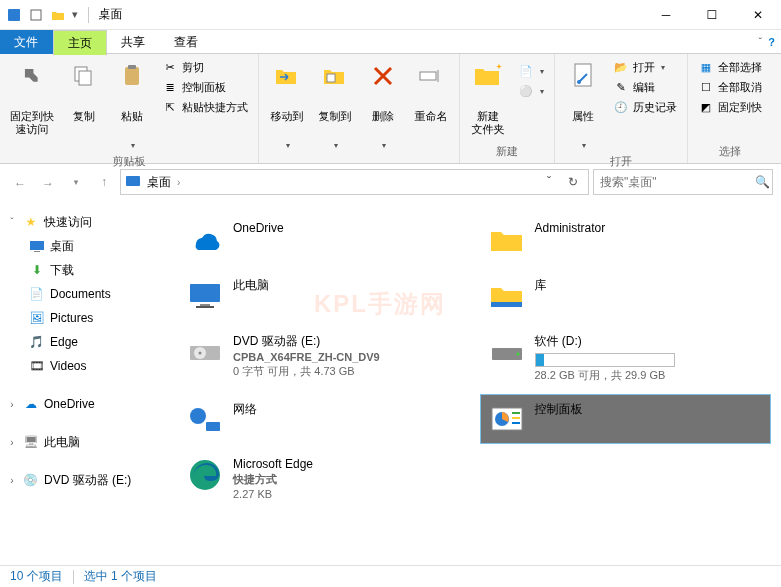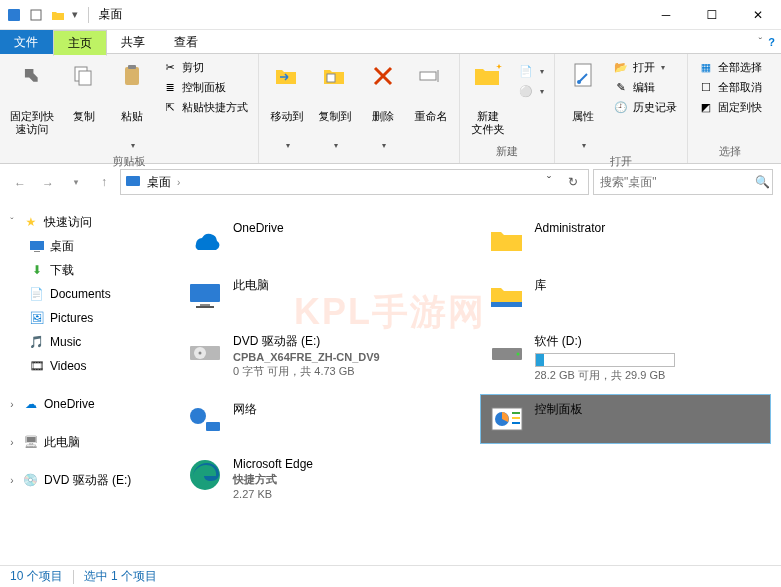--- a/index.html
+++ b/index.html
@@ -67,21 +67,21 @@
 .fitem .fsub { font-size: 11px; color: #666; font-weight: bold; }
 .fitem .fsub2 { font-size: 11px; color: #666; }
 .drive-bar { width: 140px; height: 14px; border: 1px solid #bcbcbc; margin-top: 2px; position: relative; background: #fff; }
 .drive-bar-fill { height: 100%; background: #26a0da; }
 
 
 .statusbar { position: absolute; bottom: 0; left: 0; right: 0; height: 22px; border-top: 1px solid #e0e0e0; display: flex; align-items: center; padding: 0 10px; gap: 10px; font-size: 12px; color: #1a6fb3; background: #fff; }
 .statusbar .sep { width: 1px; height: 14px; background: #ccc; }
 
 
-.watermark { position: absolute; top: 288px; left: 294px; font-size: 36px; font-weight: bold; color: rgba(255,140,100,0.20); pointer-events: none; letter-spacing: 2px; }
+.watermark { position: absolute; top: 288px; left: 314px; font-size: 24px; font-weight: bold; color: rgba(255,140,100,0.20); pointer-events: none; letter-spacing: 2px; }
 
 
 .c-blue { color: #0078d4; }
 .c-yellow { color: #ffcc33; }
 .c-gray { color: #808080; }
 .c-green { color: #3ba83b; }
 .c-red { color: #d83b01; }
 </style>
 </head>
 <body>
@@ -342,21 +342,21 @@
     <div class="tree-item child">
         <span class="ico c-gray">📄</span>
         <span>Documents</span>
       </div>
     <div class="tree-item child">
         <span class="ico c-blue">🖼</span>
         <span>Pictures</span>
       </div>
     <div class="tree-item child">
         <span class="ico">🎵</span>
-        <span>Music</span>
+        <span>Edge</span>
       </div>
     <div class="tree-item child">
         <span class="ico">🎞</span>
         <span>Videos</span>
       </div>
     <div class="tree-spacer"></div>
     <div class="tree-item">
         <span class="exp">›</span>
         <span class="ico c-blue">☁</span>
         <span>OneDrive</span>

